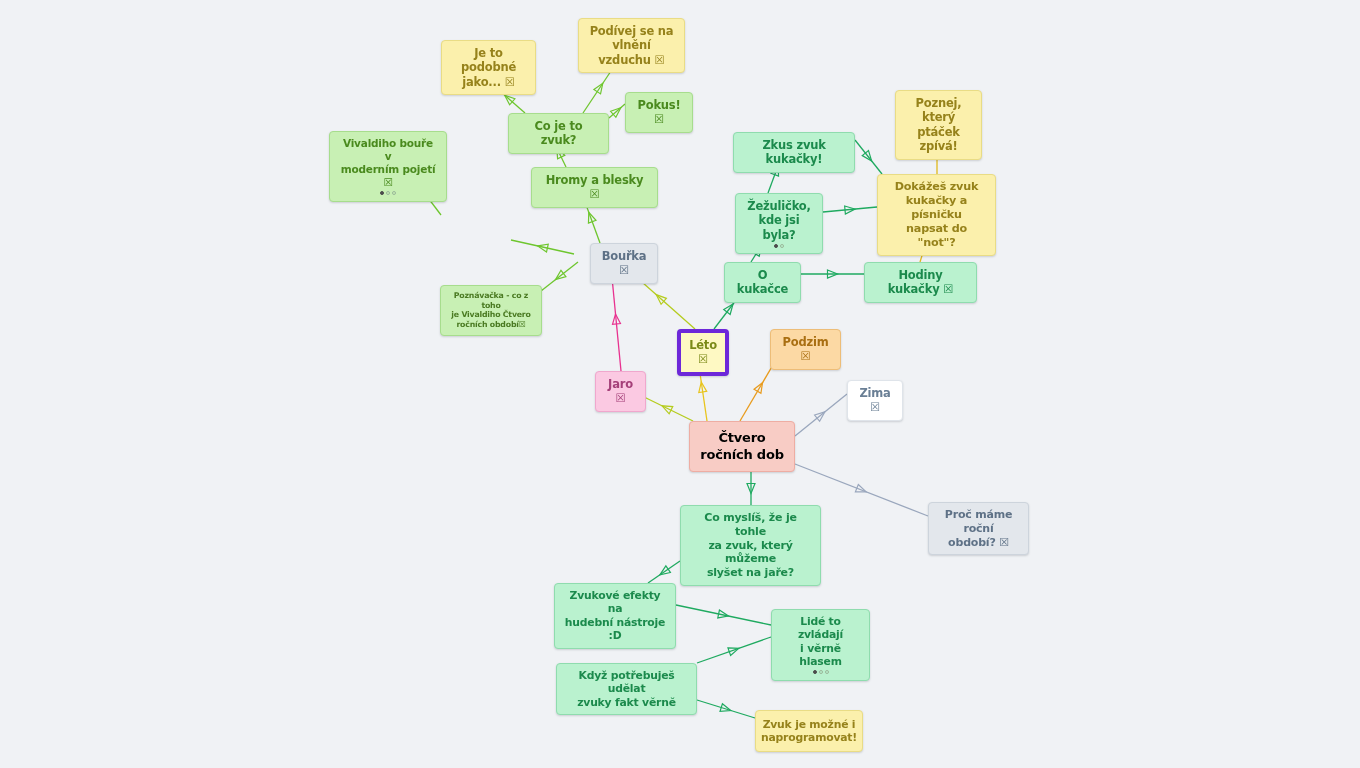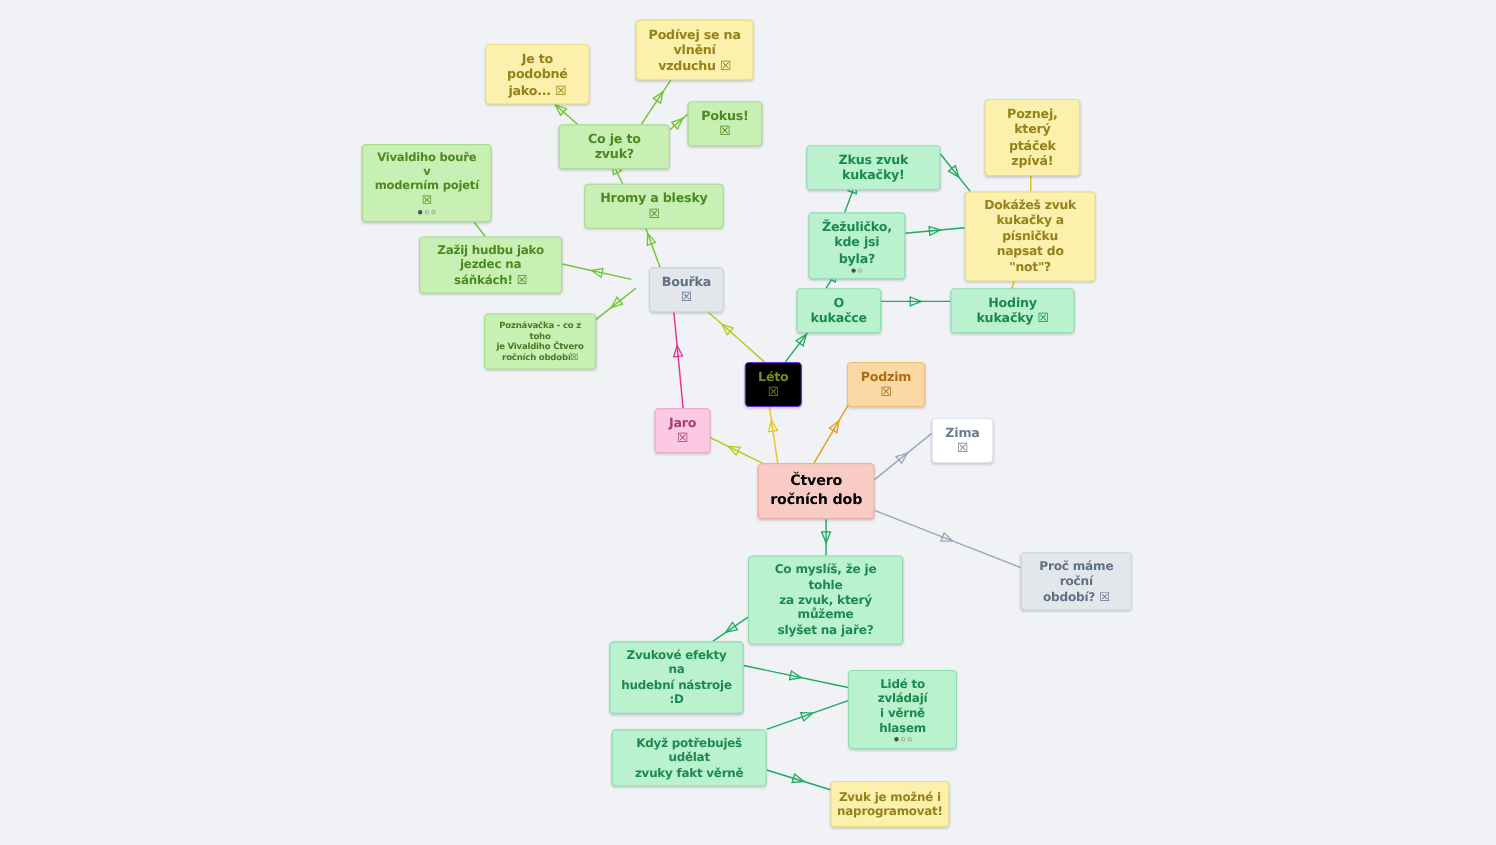--- a/index.html
+++ b/index.html
@@ -54,21 +54,21 @@
     border: 1px solid #5aa05a;
     box-sizing: border-box;
   }
   .dots i.on { background: #4c4c4c; border-color: #4c4c4c; }
   .dots i.off { background: transparent; border-color: #9ab89a; }
 
   
   .p-green { background: #c8f0b4; border: 1px solid #a7dd8d; color: #4a8a1e; }
   .p-mint  { background: #baf2cf; border: 1px solid #8fdcae; color: #1b8a4c; }
   .p-yellow{ background: #fbf0ac; border: 1px solid #e9dc85; color: #96821b; }
-  .p-lime  { background: #000000; border: 1px solid #6d28d9; color: #7b8a18; }
+  .p-lime  { background: #fef9c3; border: 4px solid #6d28d9; color: #7b8a18; }
   .p-orange{ background: #fcd9a4; border: 1px solid #edbd78; color: #a96f12; }
   .p-pink  { background: #fbc9e2; border: 1px solid #f0a7cd; color: #a54079; }
   .p-salmon{ background: #f8ccc5; border: 1px solid #eeada3; color: #000000; }
   .p-grey  { background: #e3e7ec; border: 1px solid #cdd4dc; color: #5e7186; }
   .p-white { background: #ffffff; border: 1px solid #dfe4ea; color: #6a7f95; }
   .p-note  { background: #c8f0b4; border: 1px solid #a7dd8d; color: #4a7a22; }
 </style>
 </head>
 <body>
 
@@ -189,22 +189,20 @@
     </svg>
 <div class="node p-yellow" style="left: 578px; top: 18px; width: 107px; min-height: 44px; font-size: 11.5px;"><span class="label">Podívej se na
 vlnění vzduchu ☒</span></div>
     <div class="node p-yellow" style="left: 441px; top: 40px; width: 95px; min-height: 44px; font-size: 11.5px;"><span class="label">Je to podobné
 jako... ☒</span></div>
     <div class="node p-green" style="left: 625px; top: 92px; width: 68px; min-height: 24px; font-size: 11.5px;"><span class="label">Pokus! ☒</span></div>
     <div class="node p-green" style="left: 508px; top: 113px; width: 101px; min-height: 25px; font-size: 11.5px;"><span class="label">Co je to zvuk?</span></div>
     <div class="node p-green" style="left: 329px; top: 131px; width: 118px; min-height: 43px; font-size: 10.5px;"><span class="label">Vivaldiho bouře v
 moderním pojetí ☒</span><span class="dots"><i class="on"></i><i class="off"></i><i class="off"></i></span></div>
     <div class="node p-green" style="left: 531px; top: 167px; width: 127px; min-height: 24px; font-size: 11.5px;"><span class="label">Hromy a blesky ☒</span></div>
-    <div class="node p-green" style="left: 381px; top: 215px; width: 130px; min-height: 42px; font-size: 10.8px;"><span class="label">Zažij hudbu jako
-jezdec na sáňkách! ☒</span></div>
     <div class="node p-grey" style="left: 590px; top: 243px; width: 68px; min-height: 24px; font-size: 11.5px;"><span class="label">Bouřka ☒</span></div>
     <div class="node p-note" style="left: 440px; top: 285px; width: 102px; min-height: 50px; font-size: 7.8px;"><span class="label">Poznávačka - co z toho
 je Vivaldiho Čtvero
 ročních období☒</span></div>
     <div class="node p-mint" style="left: 733px; top: 132px; width: 122px; min-height: 25px; font-size: 11.5px;"><span class="label">Zkus zvuk kukačky!</span></div>
     <div class="node p-yellow" style="left: 895px; top: 90px; width: 87px; min-height: 43px; font-size: 11.5px;"><span class="label">Poznej, který
 ptáček zpívá!</span></div>
     <div class="node p-mint" style="left: 735px; top: 193px; width: 88px; min-height: 45px; font-size: 11.5px;"><span class="label">Žežuličko,
 kde jsi byla?</span><span class="dots"><i class="on"></i><i class="off"></i></span></div>
     <div class="node p-yellow" style="left: 877px; top: 174px; width: 119px; min-height: 56px; font-size: 11.2px;"><span class="label">Dokážeš zvuk

